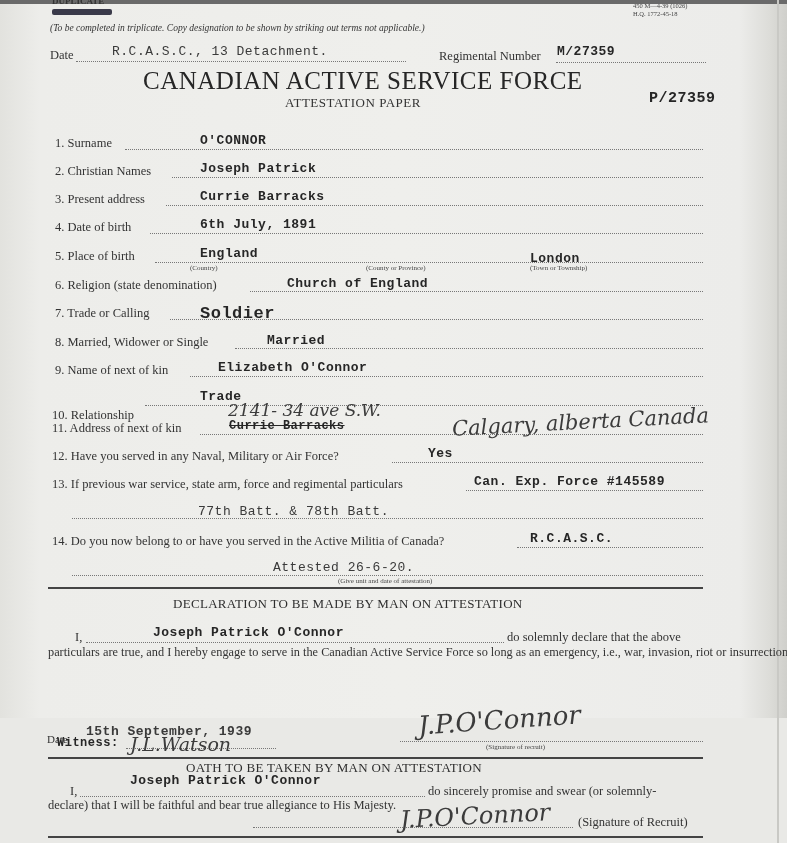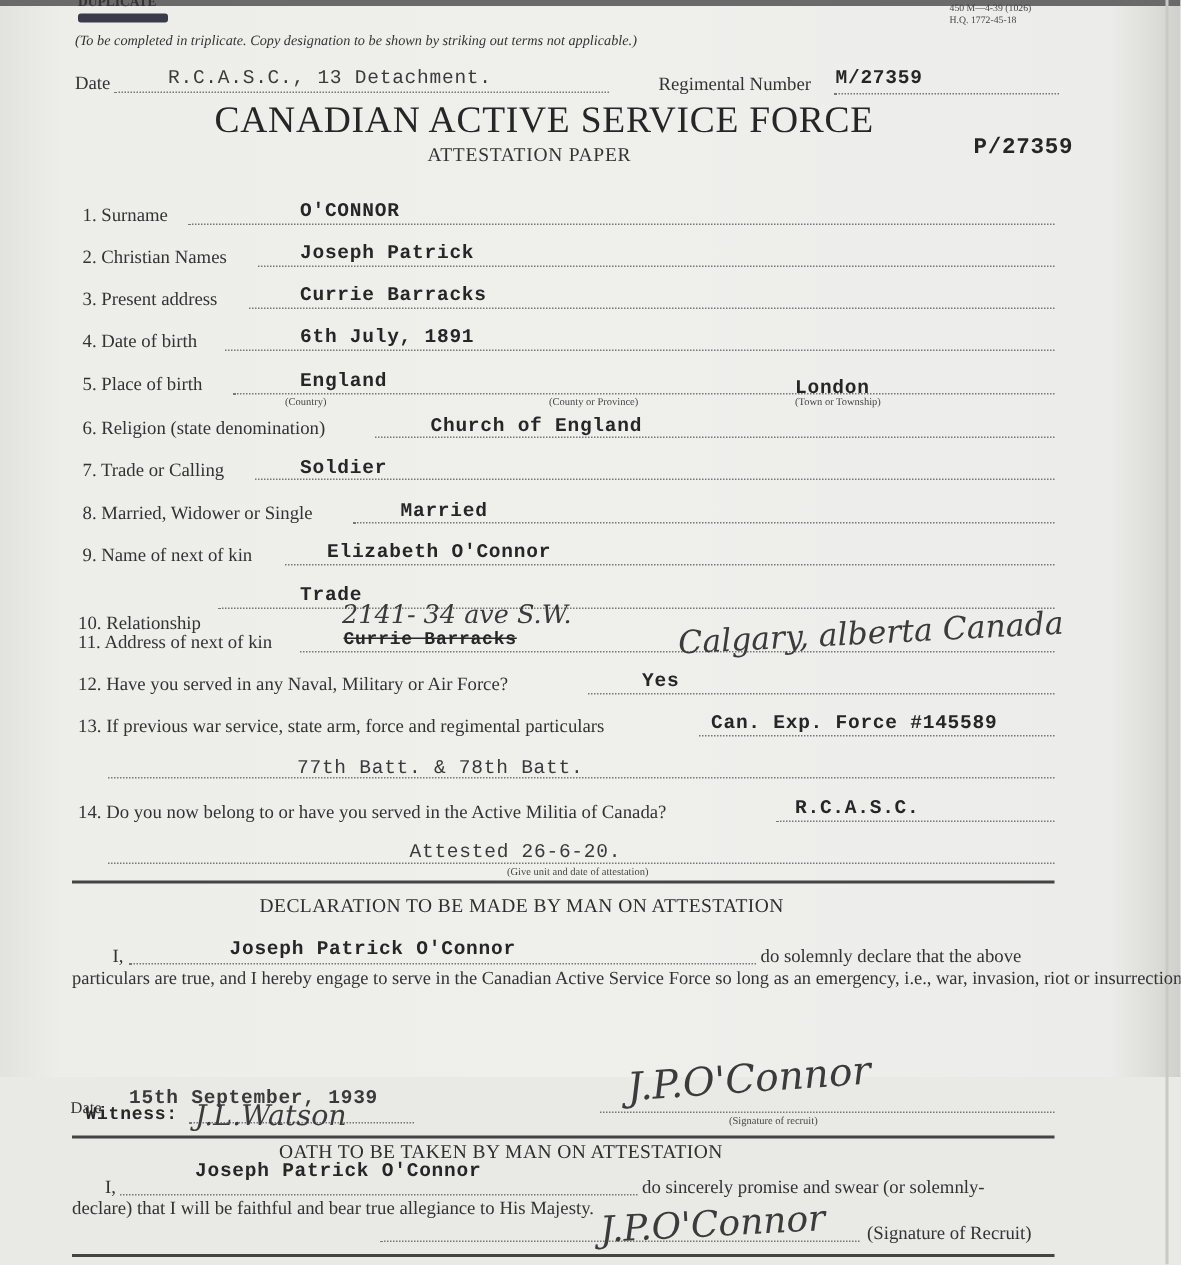--- a/index.html
+++ b/index.html
@@ -79,21 +79,21 @@
   <div class="abs small" style="left:190px;top:264px;">(Country)</div>
   <div class="abs small" style="left:338px;top:264px;padding-left:28px;">(County or Province)</div>
   <div class="abs small" style="left:530px;top:264px;">(Town or Township)</div>
 
   <div class="abs lbl" style="left:55px;top:278px;"><span>6.</span> <span>Religion (state denomination)</span></div>
   <div class="dots" style="left:250px;top:291px;width:453px;"></div>
   <div class="abs type" style="left:287px;top:276px;font-size:13px;">Church of England</div>
 
   <div class="abs lbl" style="left:55px;top:306px;"><span>7.</span> <span>Trade or Calling</span></div>
   <div class="dots" style="left:170px;top:319px;width:533px;"></div>
-  <div class="abs type" style="left:200px;top:304px;font-size:13px;">Soldier</div>
+  <div class="abs type" style="left:200px;top:304px;font-size:17px;">Soldier</div>
 
   <div class="abs lbl" style="left:55px;top:335px;"><span>8.</span> <span>Married, Widower or Single</span></div>
   <div class="dots" style="left:235px;top:348px;width:468px;"></div>
   <div class="abs type" style="left:267px;top:333px;font-size:13px;">Married</div>
 
   <div class="abs lbl" style="left:55px;top:363px;"><span>9.</span> <span>Name of next of kin</span></div>
   <div class="dots" style="left:190px;top:376px;width:513px;"></div>
   <div class="abs type" style="left:218px;top:360px;font-size:13px;">Elizabeth O'Connor</div>
 
   <div class="abs lbl" style="left:52px;top:408px;"><span>10.</span> <span>Relationship</span></div>

